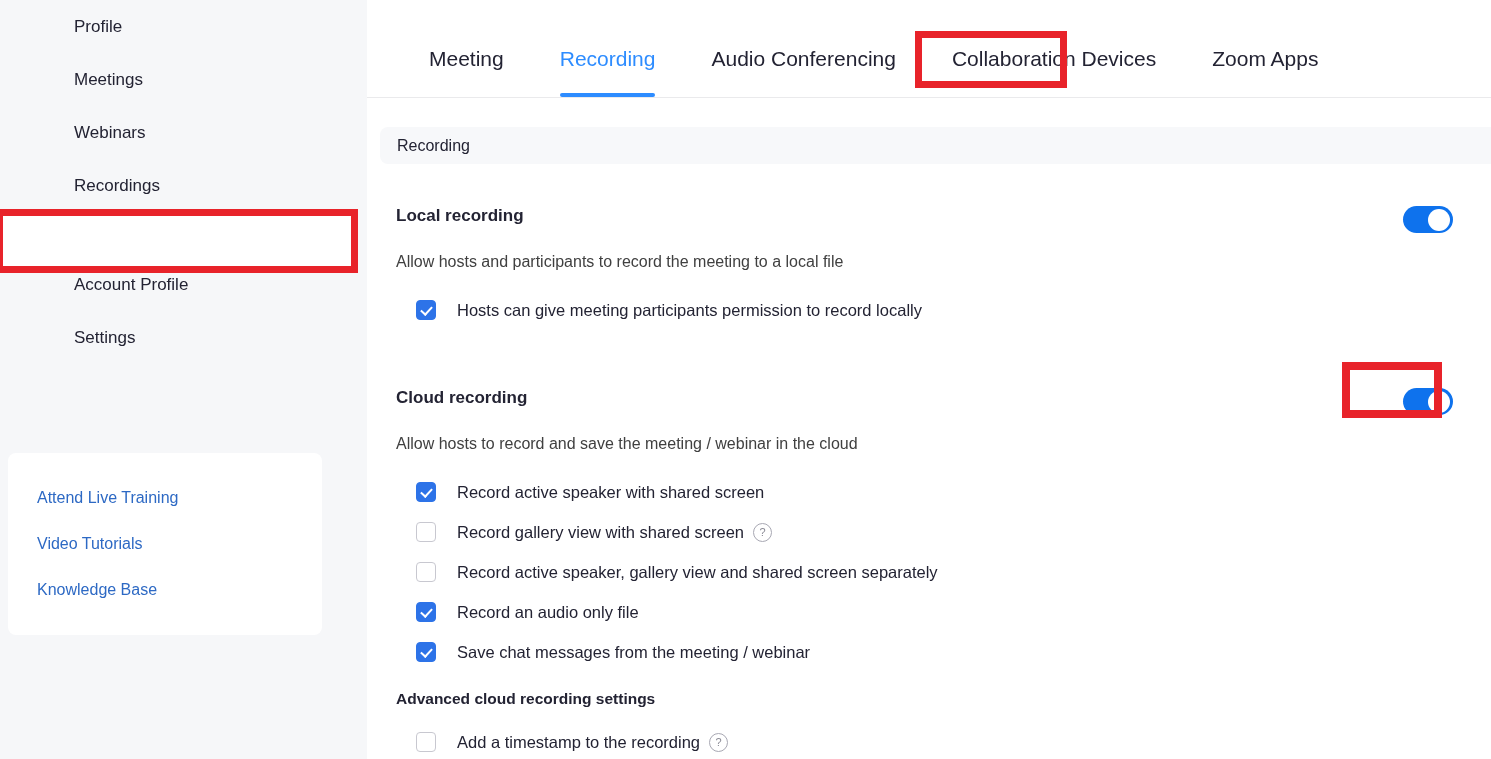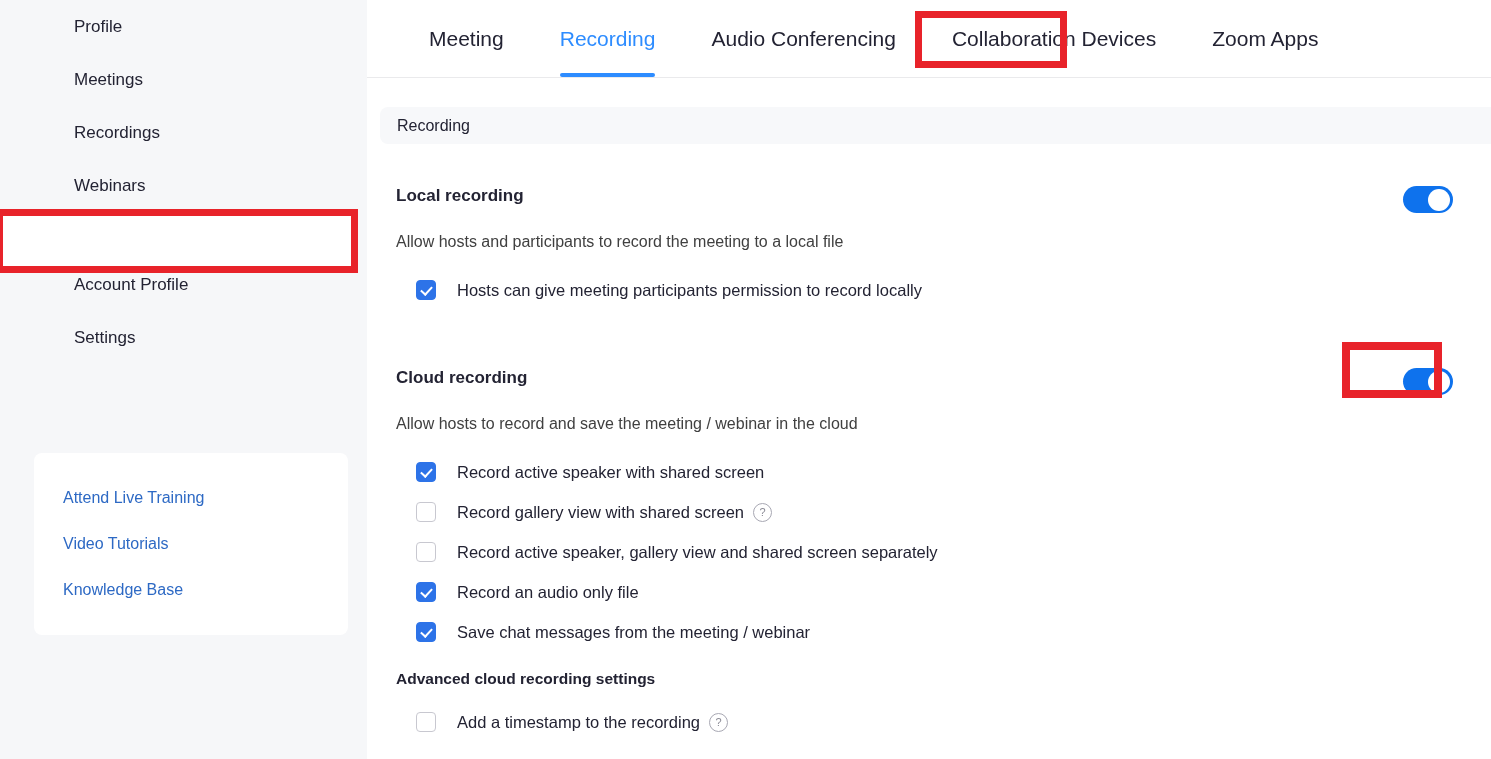--- a/index.html
+++ b/index.html
@@ -52,21 +52,21 @@
     font-weight: 700;
     background: #1877e0;
     margin: 0 22px 0 22px;
     padding-left: 28px;
     border-radius: 6px;
     height: 46px;
   }
 
   .help-card {
     position: absolute;
-    left: 34px;
+    left: 8px;
     top: 453px;
     width: 314px;
     background: #ffffff;
     border-radius: 8px;
     padding: 22px 0 22px 0;
     box-sizing: border-box;
   }
   .help-link {
     display: block;
     font-size: 16px;
@@ -100,20 +100,21 @@
   }
 
   .tabbar {
     position: relative;
     height: 78px;
     border-bottom: 1px solid #eaeaec;
     display: flex;
     align-items: flex-end;
     padding-left: 62px;
     box-sizing: border-box;
+    margin-top: 20px;
   }
   .tab {
     position: relative;
     font-size: 21px;
     color: #232333;
     line-height: 76px;
     margin-right: 56px;
     white-space: nowrap;
     cursor: pointer;
   }
@@ -281,24 +282,24 @@
 
   <div class="sidebar">
     <div class="nav-list">
       <div class="nav-item">
         <span>Profile</span>
       </div>
       <div class="nav-item">
         <span>Meetings</span>
       </div>
       <div class="nav-item">
+        <span>Webinars</span>
+      </div>
+      <div class="nav-item">
         <span>Recordings</span>
-      </div>
-      <div class="nav-item">
-        <span>Webinars</span>
       </div>
       <div class="nav-item selected">
         <span>Settings</span>
       </div>
       <div class="nav-item">
         <span>Account Profile</span>
       </div>
       <div class="nav-item">
         <span>Settings</span>
       </div>

